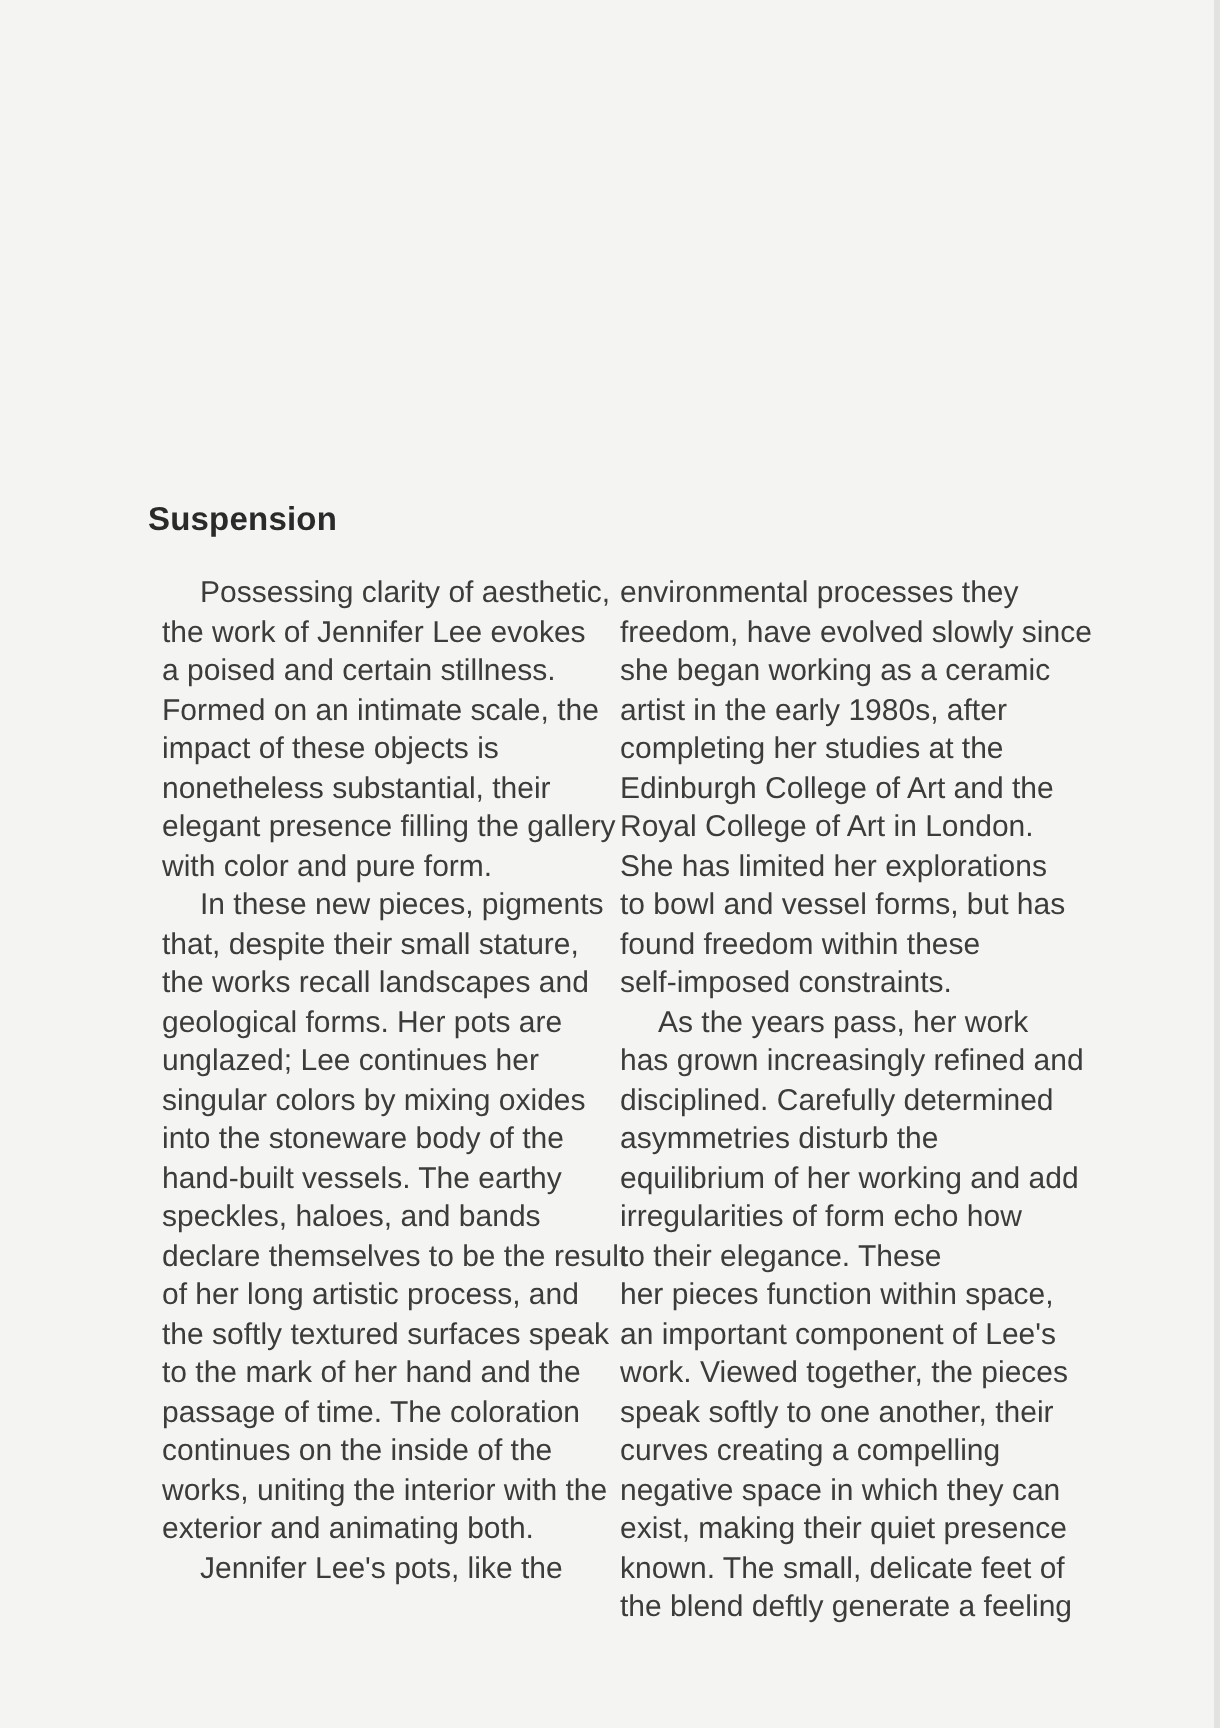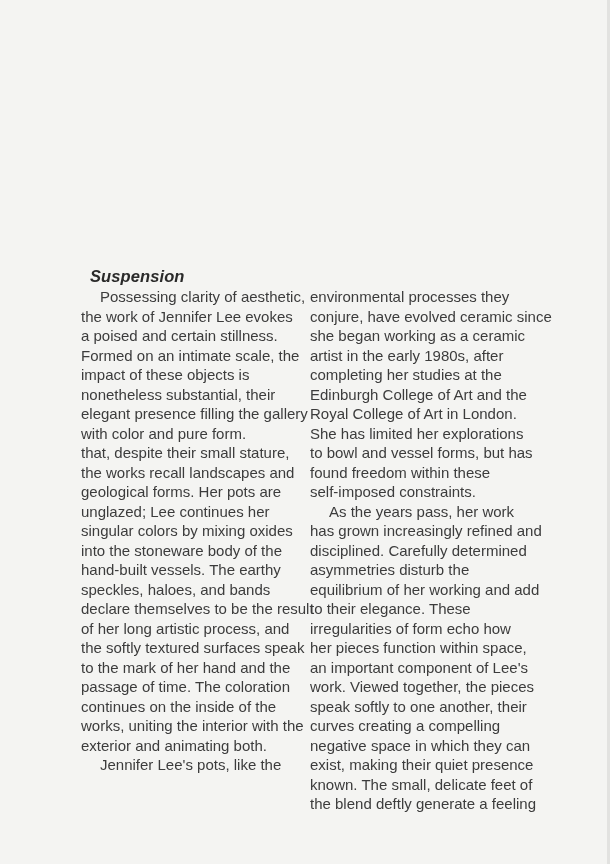--- a/index.html
+++ b/index.html
@@ -49,68 +49,69 @@
       white-space: nowrap;
       height: 19.5px;
     }
     .indent { padding-left: 19px; }
   </style>
 </head>
 <body>
 
 <div class="page-edge"></div>
 
-<h1 class="heading" style="margin:16px;font-style:italic;">Suspension</h1>
+<h1 class="heading" style="margin:0;">Suspension</h1>
 
 <div class="column col-left" id="col-left">
     <span class="line indent">Possessing clarity of aesthetic,</span>
     <span class="line">the work of Jennifer Lee evokes</span>
     <span class="line">a poised and certain stillness.</span>
     <span class="line">Formed on an intimate scale, the</span>
     <span class="line">impact of these objects is</span>
     <span class="line">nonetheless substantial, their</span>
     <span class="line">elegant presence filling the gallery</span>
     <span class="line">with color and pure form.</span>
+    <span class="line indent">In these new pieces, pigments</span>
     <span class="line">that, despite their small stature,</span>
     <span class="line">the works recall landscapes and</span>
     <span class="line">geological forms. Her pots are</span>
     <span class="line">unglazed; Lee continues her</span>
     <span class="line">singular colors by mixing oxides</span>
     <span class="line">into the stoneware body of the</span>
     <span class="line">hand-built vessels. The earthy</span>
     <span class="line">speckles, haloes, and bands</span>
     <span class="line">declare themselves to be the result</span>
     <span class="line">of her long artistic process, and</span>
     <span class="line">the softly textured surfaces speak</span>
     <span class="line">to the mark of her hand and the</span>
     <span class="line">passage of time. The coloration</span>
     <span class="line">continues on the inside of the</span>
     <span class="line">works, uniting the interior with the</span>
     <span class="line">exterior and animating both.</span>
     <span class="line indent">Jennifer Lee's pots, like the</span>
   </div>
 <div class="column col-right" id="col-right">
     <span class="line">environmental processes they</span>
-    <span class="line">conjure, have evolved ceramic since</span>
+    <span class="line">freedom, have evolved slowly since</span>
     <span class="line">she began working as a ceramic</span>
     <span class="line">artist in the early 1980s, after</span>
     <span class="line">completing her studies at the</span>
     <span class="line">Edinburgh College of Art and the</span>
     <span class="line">Royal College of Art in London.</span>
     <span class="line">She has limited her explorations</span>
     <span class="line">to bowl and vessel forms, but has</span>
     <span class="line">found freedom within these</span>
     <span class="line">self-imposed constraints.</span>
     <span class="line indent">As the years pass, her work</span>
     <span class="line">has grown increasingly refined and</span>
     <span class="line">disciplined. Carefully determined</span>
     <span class="line">asymmetries disturb the</span>
     <span class="line">equilibrium of her working and add</span>
+    <span class="line">irregularities of form echo how</span>
     <span class="line">to their elegance. These</span>
-    <span class="line">irregularities of form echo how</span>
     <span class="line">her pieces function within space,</span>
     <span class="line">an important component of Lee's</span>
     <span class="line">work. Viewed together, the pieces</span>
     <span class="line">speak softly to one another, their</span>
     <span class="line">curves creating a compelling</span>
     <span class="line">negative space in which they can</span>
     <span class="line">exist, making their quiet presence</span>
     <span class="line">known. The small, delicate feet of</span>
     <span class="line">the blend deftly generate a feeling</span>
   </div>

